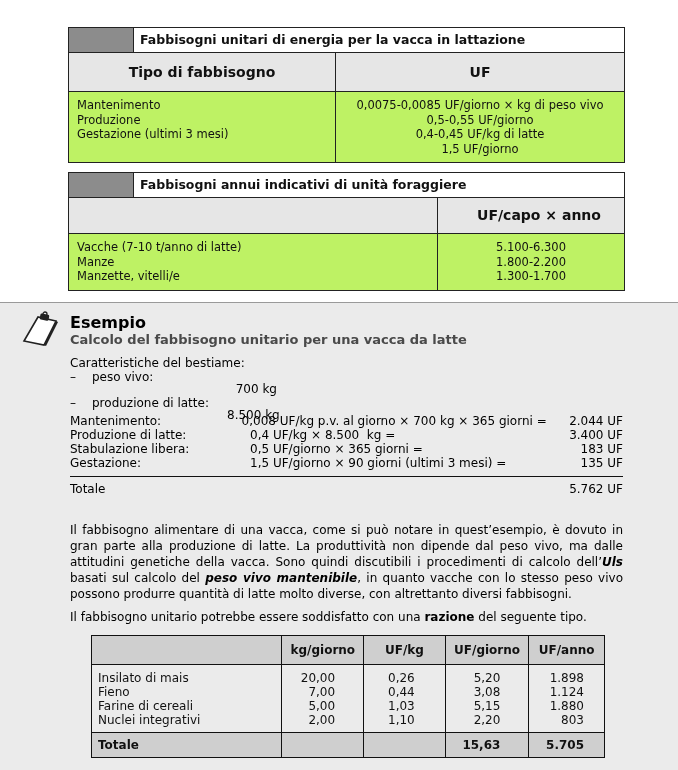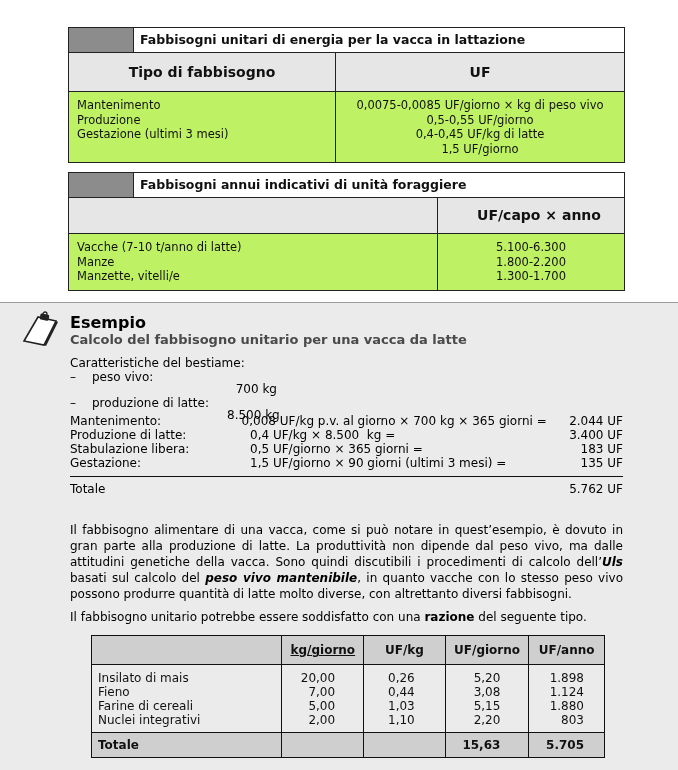--- a/index.html
+++ b/index.html
@@ -68,21 +68,21 @@
   #para2 { position: absolute; left: 70px; top: 307px; width: 553px; white-space: nowrap; }
 
   #ration { position: absolute; left: 91px; top: 332px; width: 514px; border: 1px solid #111; border-collapse: collapse; font-size: 12px; }
   #ration th { background: #cfcfcf; border: 1px solid #111; height: 28px; font-weight: bold; padding: 0 6px; }
   #ration td { padding: 0 6px; line-height: 14px; vertical-align: top; border-left: 1px solid #111; border-right: 1px solid #111; }
   #ration td.num { text-align: right; }
   #ration tr.first td { padding-top: 6px; }
   #ration tr.last td { padding-bottom: 5px; }
   #ration tr.total td { background: #cfcfcf; font-weight: bold; border: 1px solid #111; height: 24px; line-height: 24px; padding-top: 0; }
   #ration .w-name { width: 176px; }
-  #ration .w-a { width: 68px; text-decoration: underline; }
+  #ration .w-a { width: 68px; }
   #ration .w-b { width: 68px; }
   #ration .w-c { width: 70px; }
   #ration .w-d { width: 62px; }
   .pad-r-a { padding-right: 28px !important; }
   .pad-r-b { padding-right: 30px !important; }
   .pad-r-c { padding-right: 28px !important; margin-left: 14px; }
   .pad-r-d { padding-right: 20px !important; }
 </style>
 </head>
 <body>

